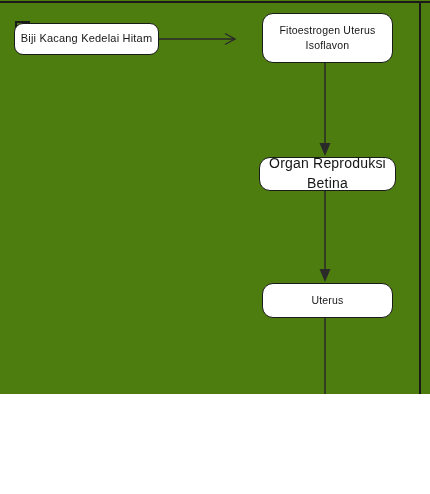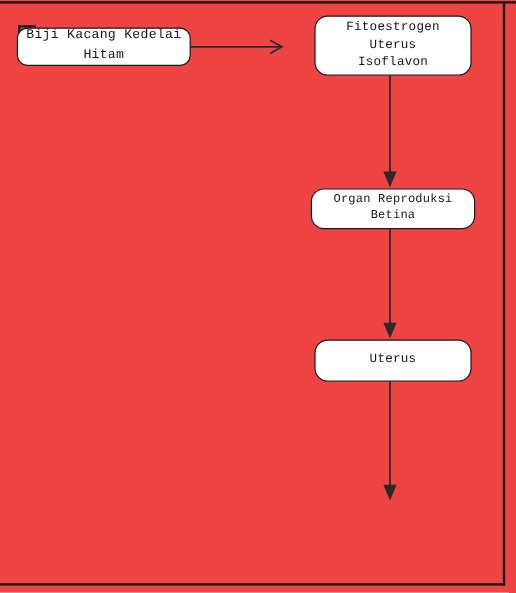--- a/index.html
+++ b/index.html
@@ -3,24 +3,24 @@
 <meta charset="utf-8">
 <style>
   html, body {
     margin: 0;
     padding: 0;
     background: #ffffff;
   }
   #page {
     position: relative;
     width: 430px;
-    height: 494px;
-    background: #ef4444;
+    height: 394px;
+    background: #4d7c0f;
     overflow: hidden;
-    font-family: Liberation Mono, monospace;
+    font-family: Liberation Sans, sans-serif;
   }
 
   
   .page-border-top {
     position: absolute;
     left: 0;
     top: 1px;
     width: 430px;
     height: 2px;
     background: #1a1a1a;
@@ -95,21 +95,21 @@
     top: 13px;
     width: 131px;
     height: 50px;
     font-size: 10.5px;
   }
   #node-organ {
     left: 259px;
     top: 157px;
     width: 137px;
     height: 34px;
-    font-size: 10px;
+    font-size: 14px;
     text-align: center;
   }
   #node-uterus {
     left: 262px;
     top: 283px;
     width: 131px;
     height: 35px;
     font-size: 10.5px;
     text-align: center;
   }

